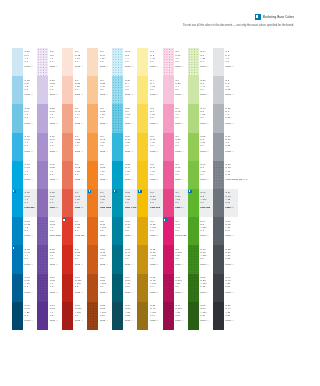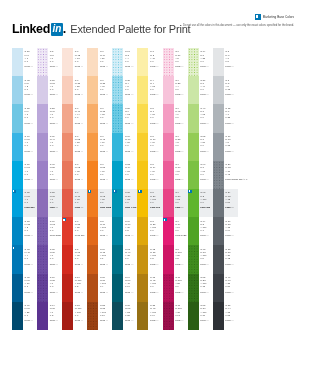--- a/index.html
+++ b/index.html
@@ -114,26 +114,20 @@
     color: #3a3a3a;
   }
   .lab.pms.hl { color: #222; font-weight: bold; }
 </style>
 </head>
 <body>
 
 <div class="page">
 
   <div class="header">
-    <div class="brandblock">
-      <span class="wordmark">Linked</span>
-        <span class="in-badge">in</span>
-        <span class="wm-dot">.</span>
-      <span class="subtitle">Extended Palette for Print</span>
-    </div>
     <div class="hdr-right">
       <div class="marker-legend">
         <span class="legend-chip"></span>
         <span class="legend-text">Marketing Base Colors</span>
       </div>
       <div class="hdr-note">Do not use all the colors in this document — use only the exact colors specified for the brand.</div>
     </div>
   </div>
 
   <div class="grid" id="grid">

